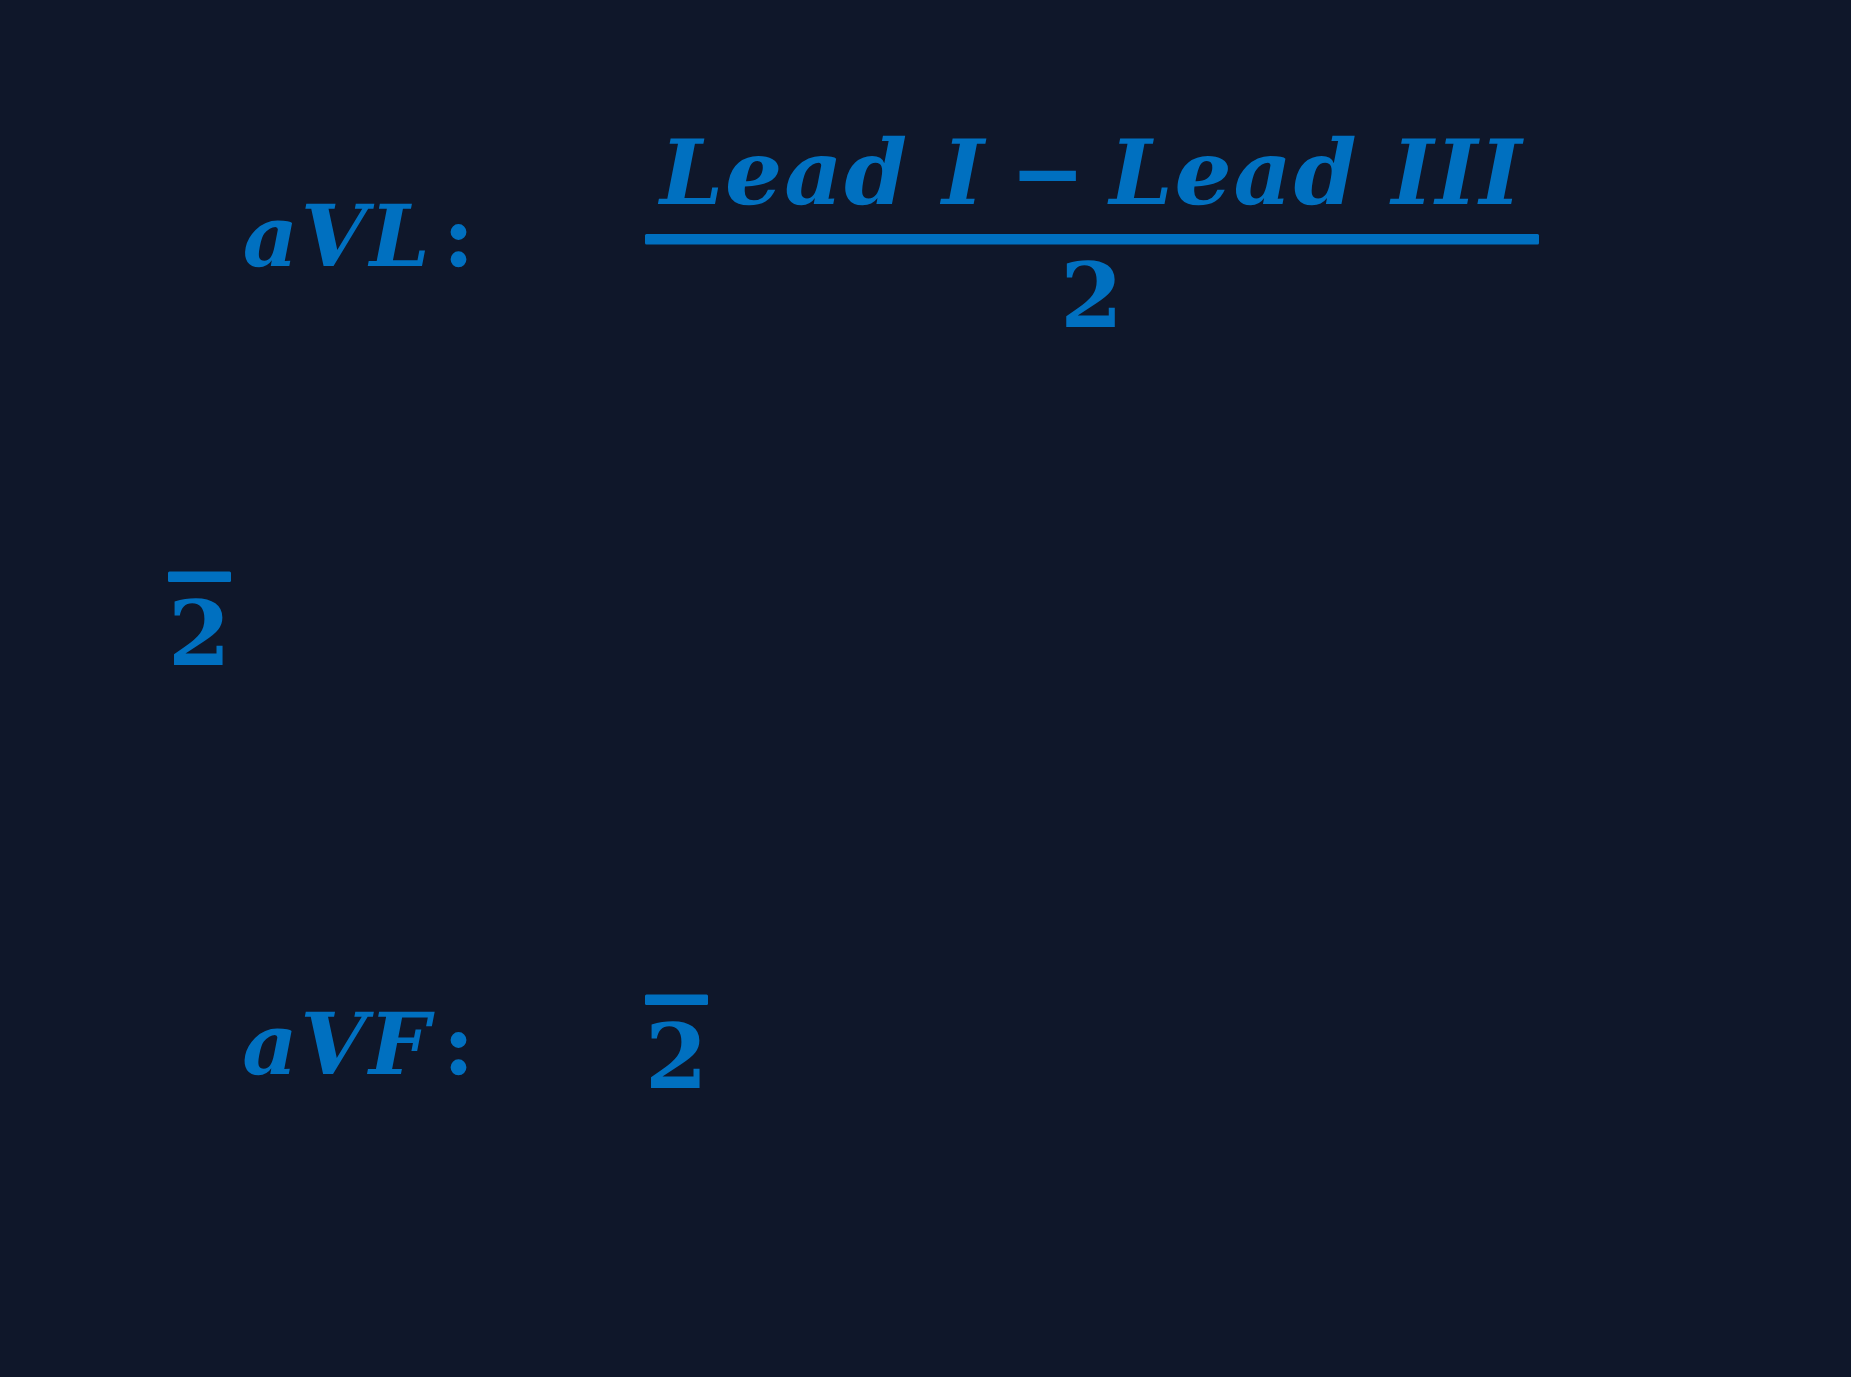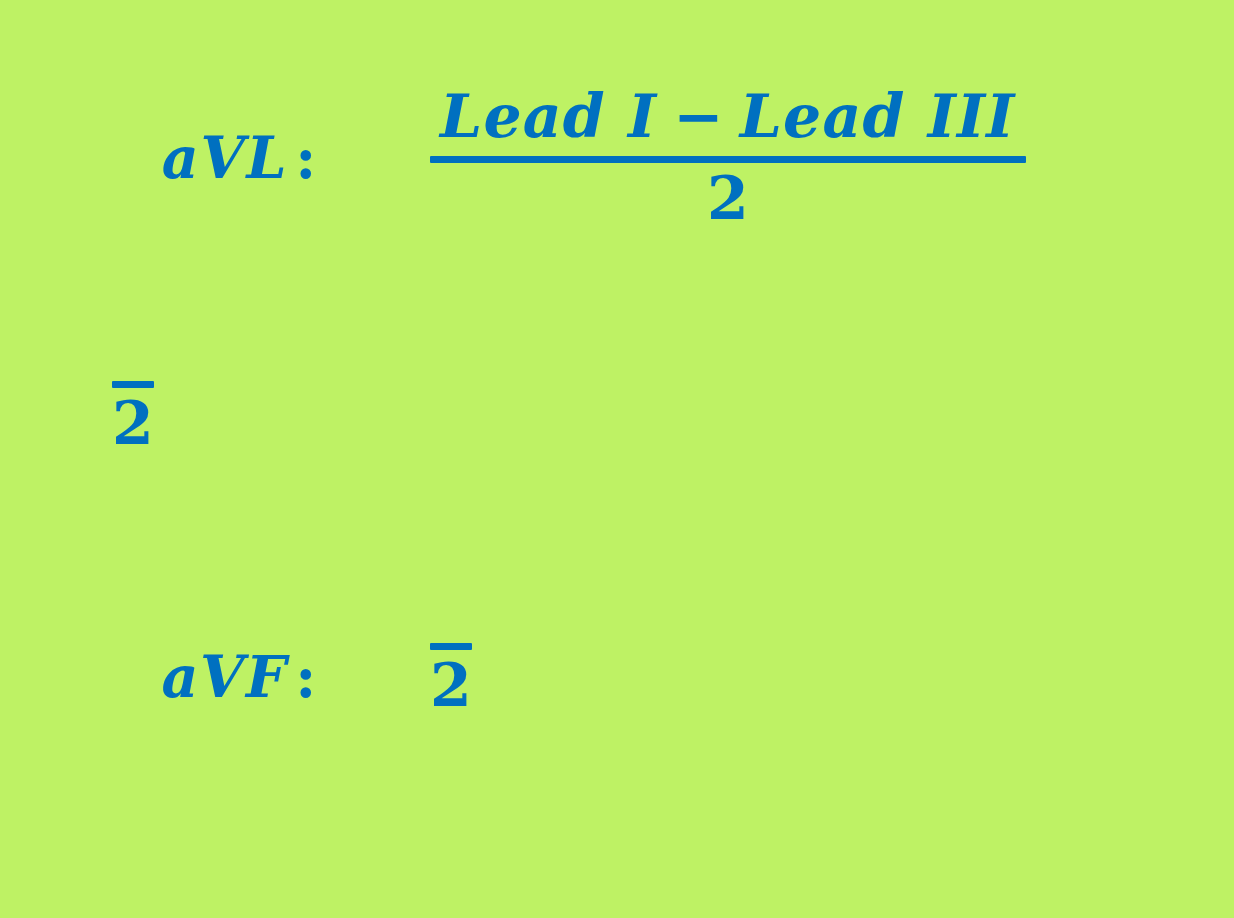--- a/index.html
+++ b/index.html
@@ -4,35 +4,35 @@
 <style>
   html, body {
     margin: 0;
     padding: 0;
     background: #ffffff;
   }
   .canvas {
     position: relative;
     width: 1234px;
     height: 918px;
-    background: #bef264;
+    background: #0f172a;
     overflow: hidden;
     font-family: "DejaVu Serif", "Liberation Serif", serif;
     color: #0070C0;
   }
   .equation-row {
     position: absolute;
     left: 0;
     display: flex;
     align-items: center;
     white-space: nowrap;
   }
   .row-1 { top: 84px; }
   .row-2 { top: 374px; }
-  .row-3 { top: 636px; justify-content: center; }
+  .row-3 { top: 656px; justify-content: center; }
 
   .eq-label {
     width: 318px;
     text-align: right;
     font-size: 57px;
     font-weight: bold;
     line-height: 1;
     letter-spacing: 0.03em;
   }
   .eq-label .label-text {

